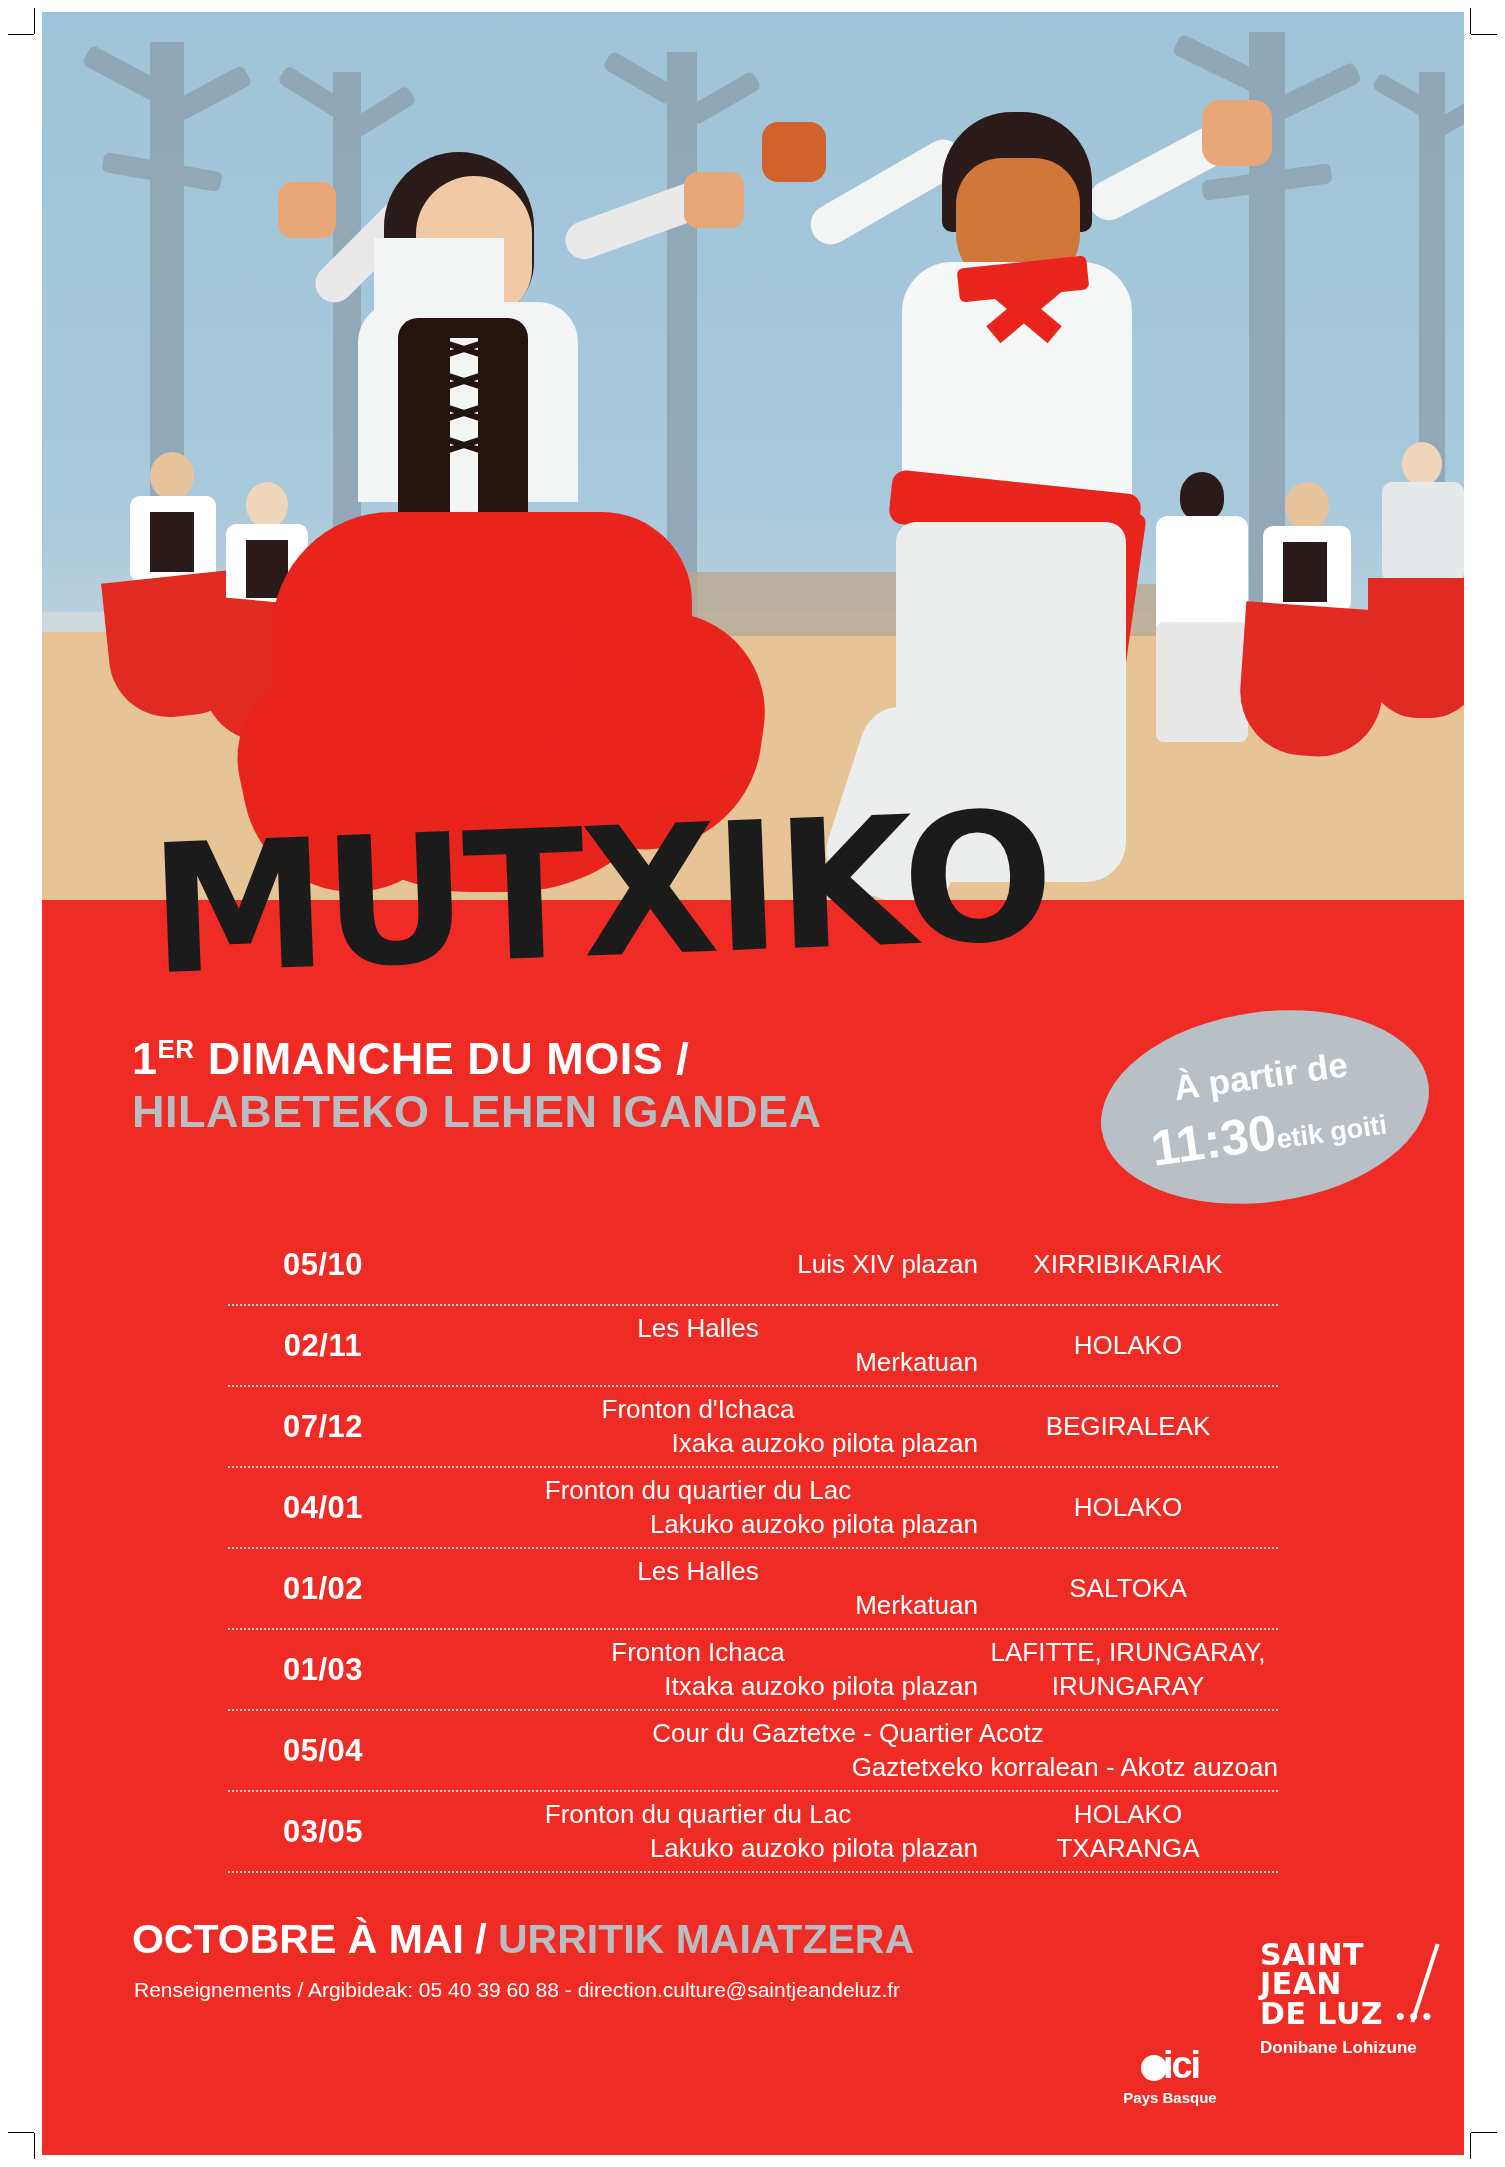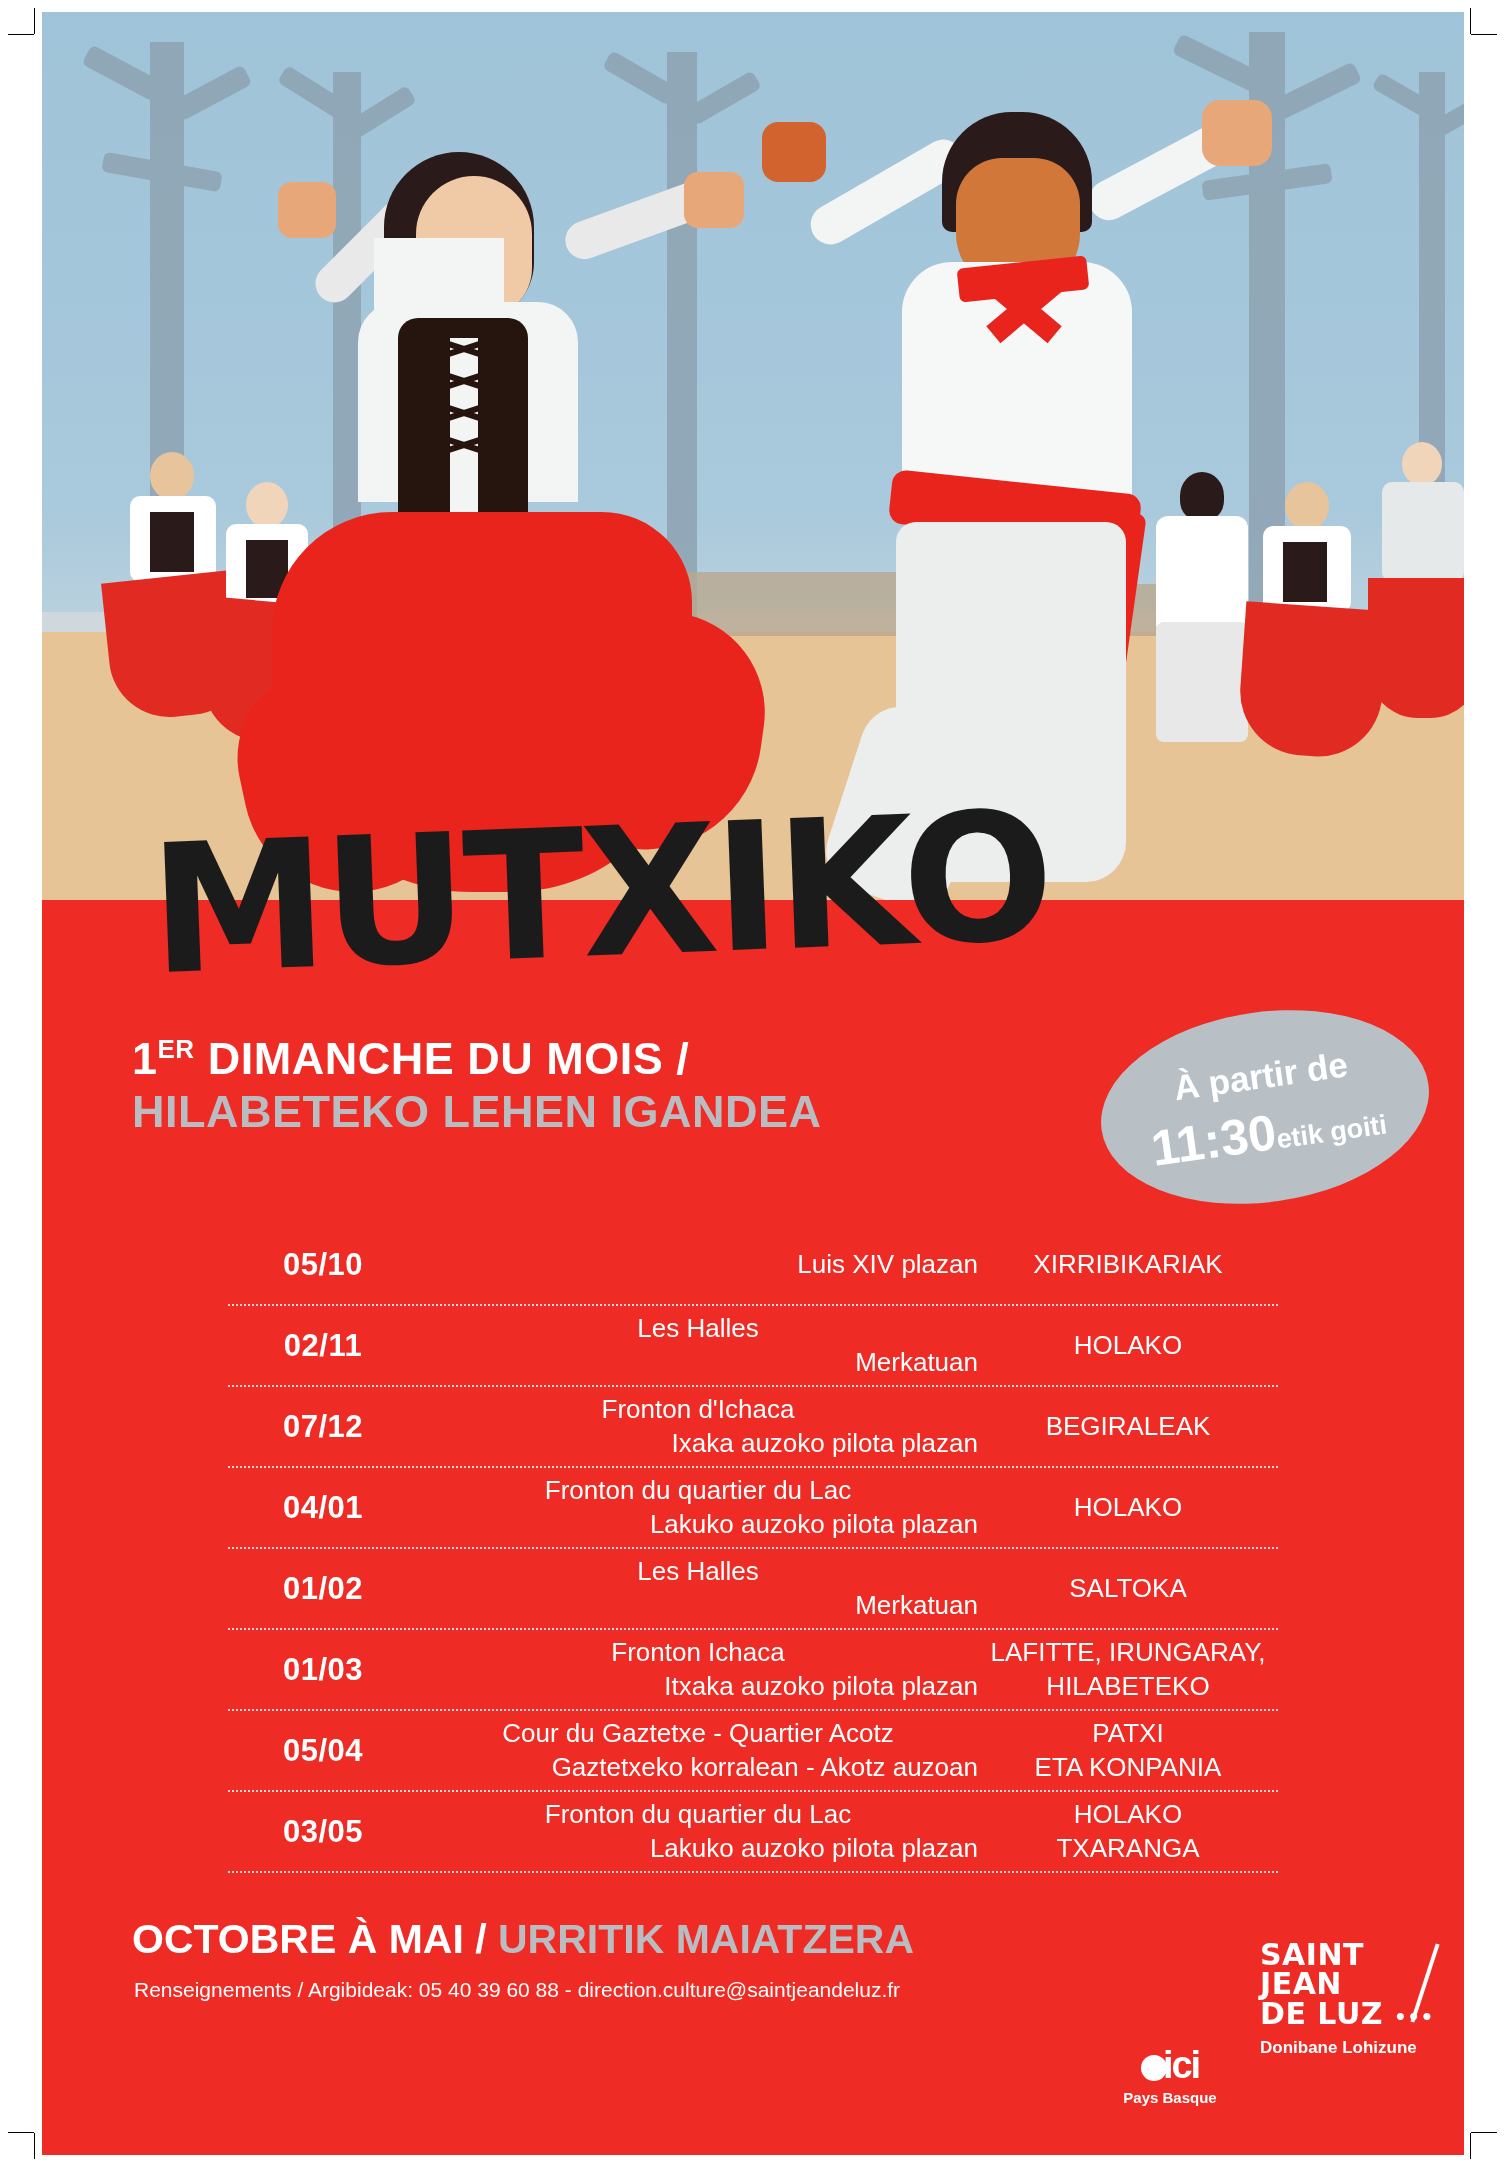--- a/index.html
+++ b/index.html
@@ -532,33 +532,29 @@
     </div>
 
     <div class="row">
       <div class="c-date">01/03</div>
       <div class="c-place">
         <span class="fr">Fronton Ichaca</span>
         <span class="eu">Itxaka auzoko pilota plazan</span>
       </div>
       <div class="c-group">
         <span>LAFITTE, IRUNGARAY,</span>
-        <span>HILABETEKO</span>
+        <span>IRUNGARAY</span>
       </div>
     </div>
 
     <div class="row">
       <div class="c-date">05/04</div>
       <div class="c-place">
         <span class="fr">Cour du Gaztetxe - Quartier Acotz</span>
         <span class="eu">Gaztetxeko korralean - Akotz auzoan</span>
-      </div>
-      <div class="c-group">
-        <span>PATXI</span>
-        <span>ETA KONPANIA</span>
       </div>
     </div>
 
     <div class="row">
       <div class="c-date">03/05</div>
       <div class="c-place">
         <span class="fr">Fronton du quartier du Lac</span>
         <span class="eu">Lakuko auzoko pilota plazan</span>
       </div>
       <div class="c-group">

